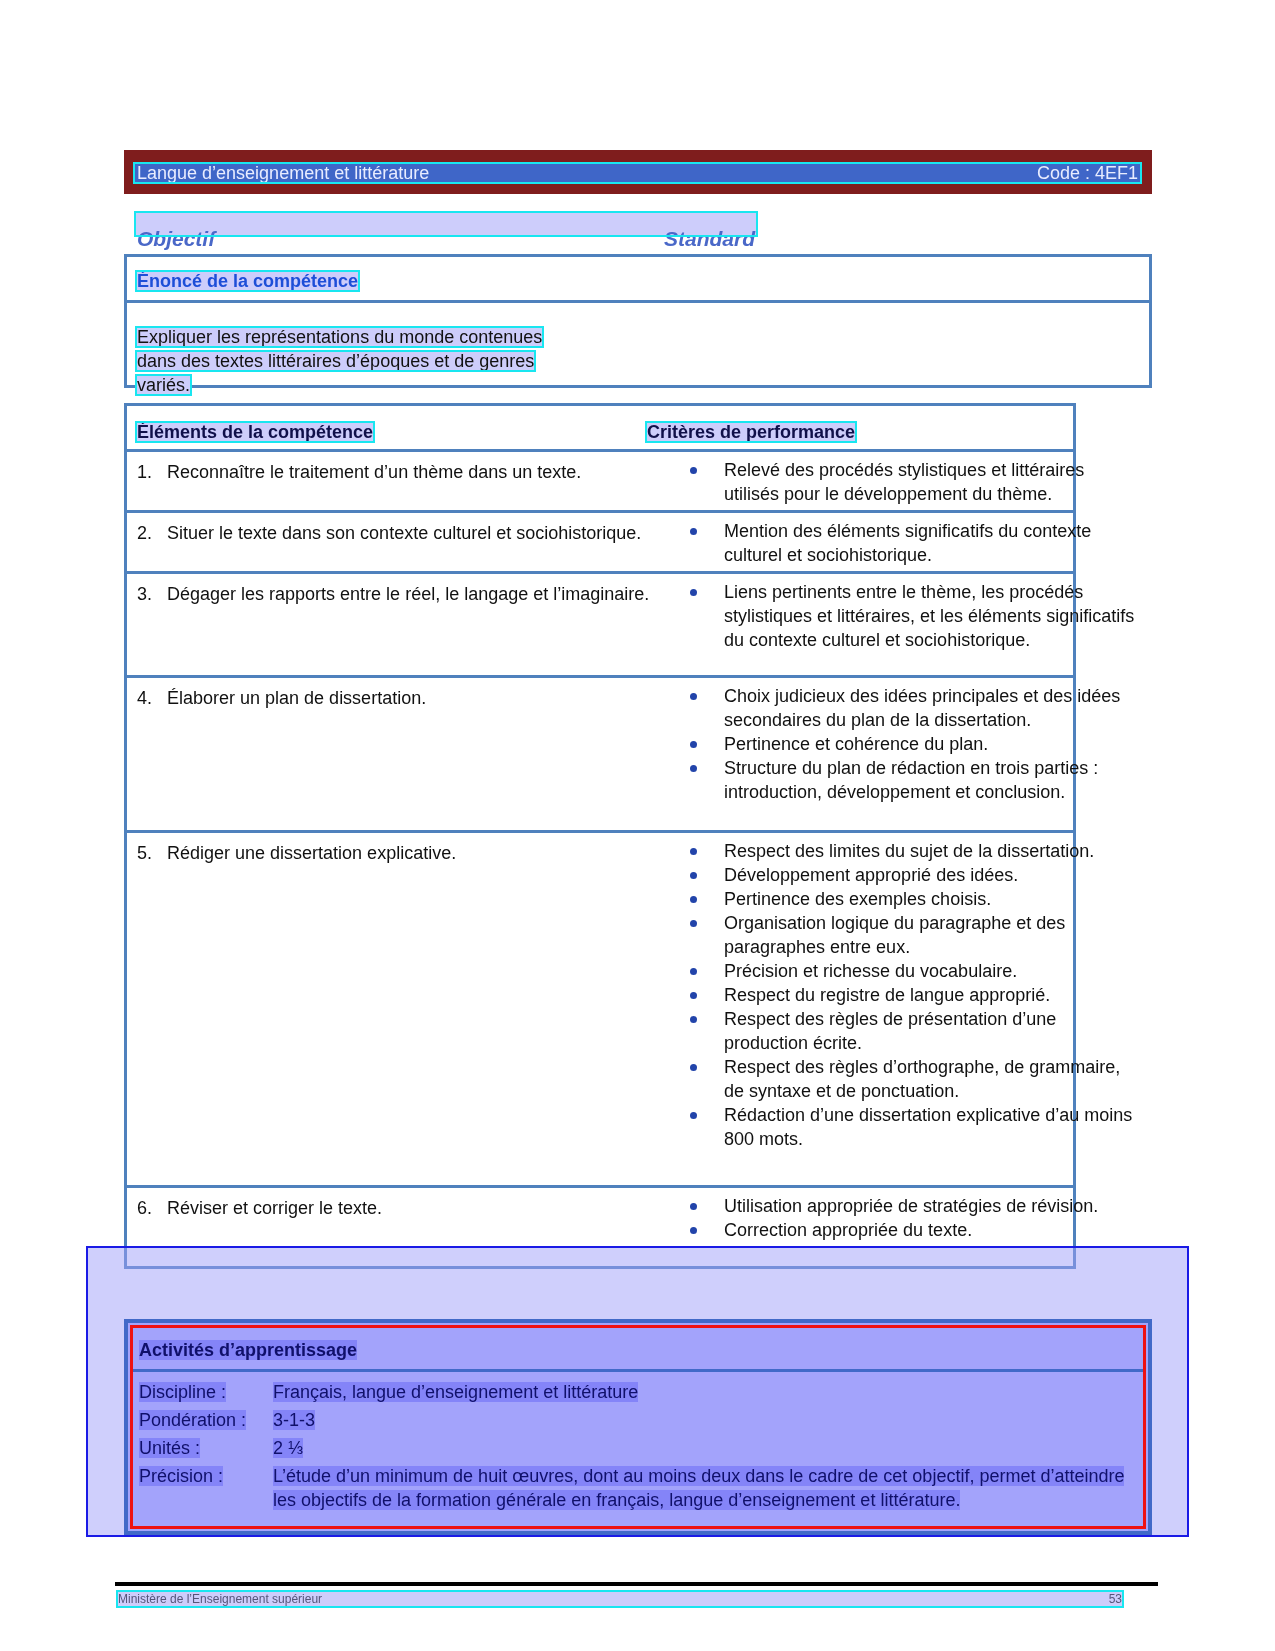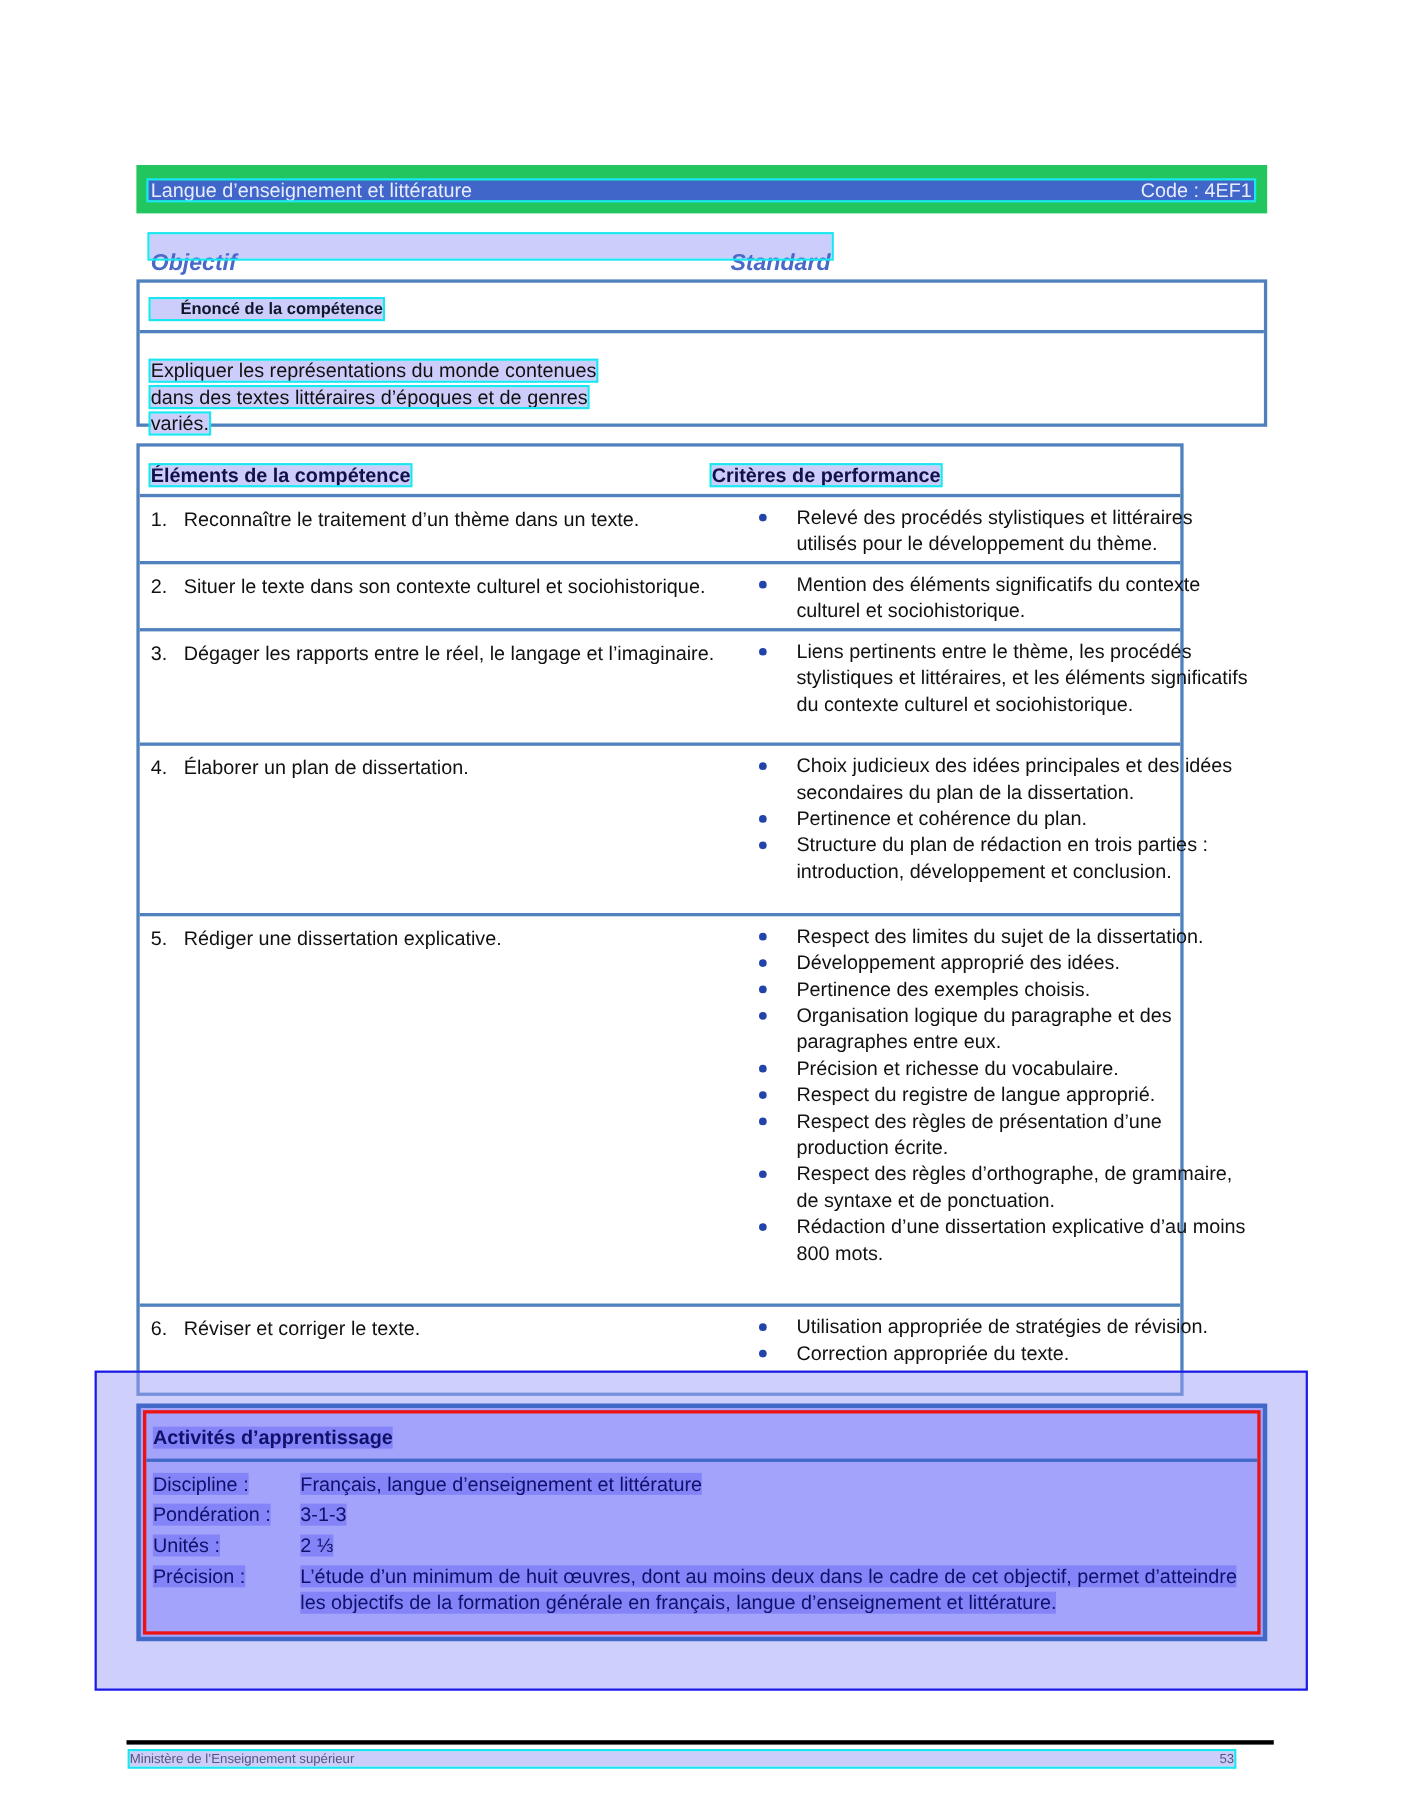--- a/index.html
+++ b/index.html
@@ -2,50 +2,50 @@
 <html><head>
 <meta charset="utf-8">
 <style>
   * { box-sizing: border-box; margin: 0; padding: 0; }
   html, body { width: 1275px; height: 1651px; background: #ffffff; overflow: hidden; }
   body { position: relative; font-family: "Liberation Sans", sans-serif; color: #000; }
 
   .hl { background: #cdcdfb; outline: 2px solid #19e6f0; outline-offset: 0; }
 
   
-  .header-band { position: absolute; left: 124px; top: 150px; width: 1028px; height: 44px; background: #22c55e; }
+  .header-band { position: absolute; left: 124px; top: 150px; width: 1028px; height: 44px; background: #7f1d1d; }
   .header-inner { position: absolute; left: 11px; top: 14px; right: 12px; height: 18px; background: #3f66c8; outline: 2px solid #19e6f0; display: flex; justify-content: space-between; align-items: center; color: #e8ecff; font-size: 18px; line-height: 18px; }
   .header-inner span { padding: 0 2px; }
 
   .obj-row { position: absolute; left: 136px; top: 213px; width: 620px; height: 22px; display: flex; justify-content: space-between; align-items: center; font-style: italic; font-weight: bold; font-size: 21px; color: #4a68c8; }
   .obj-row span { padding: 0 1px; margin-top: 30px; }
 
   
   .enonce-box { position: absolute; left: 124px; top: 254px; width: 1028px; height: 134px; border: 3px solid #4f81bd; }
   .enonce-head { height: 46px; border-bottom: 3px solid #4f81bd; position: relative; }
-  .enonce-head span { position: absolute; left: 10px; top: 15px; font-weight: bold; font-size: 15px; line-height: 18px; color: #0f172a; padding-left: 27px; }
+  .enonce-head span { position: absolute; left: 10px; top: 15px; font-weight: bold; font-size: 18px; line-height: 18px; color: #1d4ed8; }
   .enonce-body { position: relative; padding: 9px 0 0 10px; margin-top: 16px; }
   .enonce-body .ln { display: block; width: max-content; font-size: 18px; line-height: 18px; margin-bottom: 6px; color: #111; }
 
   
   .comp-table { position: absolute; left: 124px; top: 403px; width: 952px; height: 866px; border: 3px solid #4f81bd; }
   .comp-head { position: absolute; left: 0; right: 0; top: 0; height: 46px; border-bottom: 3px solid #4f81bd; }
   .comp-head .lbl { position: absolute; top: 17px; font-weight: bold; font-size: 18px; line-height: 18px; color: #10104a; }
   .comp-row { position: absolute; left: 0; right: 0; border-bottom: 3px solid #4f81bd; }
   .comp-row:last-child { border-bottom: none; }
   .elem { position: absolute; left: 10px; top: 8px; width: 520px; font-size: 18px; line-height: 24px; color: #111; }
   .elem .num { position: absolute; left: 0; top: 0; }
   .elem .txt { display: block; padding-left: 30px; }
   .crit-list { position: absolute; left: 555px; top: 6px; width: 460px; list-style: none; }
   .crit-list li { position: relative; padding-left: 42px; font-size: 18px; line-height: 24px; color: #111; }
   .crit-list li .bul { position: absolute; left: 8px; top: 9px; width: 7px; height: 7px; border-radius: 50%; background: #2244aa; }
 
   
   .overlay-region { position: absolute; left: 86px; top: 1246px; width: 1103px; height: 291px; background: rgba(160,160,250,0.5); border: 2px solid #1a1ae6; }
-  .act-box { position: absolute; left: 124px; top: 1276px; width: 1028px; height: 216px; border: 4px solid #4169c8; background: #a3a3fb; }
+  .act-box { position: absolute; left: 124px; top: 1319px; width: 1028px; height: 216px; border: 4px solid #4169c8; background: #a3a3fb; }
   .act-inner { position: absolute; left: 2px; top: 2px; right: 2px; bottom: 2px; border: 3px solid #ee1111; }
   .act-head { height: 44px; border-bottom: 3px solid #4169c8; position: relative; }
   .act-head span { position: absolute; left: 6px; top: 12px; font-weight: bold; font-size: 18px; line-height: 20px; color: #10106a; background: #8484f8; }
   .act-fields { position: relative; padding: 8px 0 0 6px; }
   .act-field { display: flex; font-size: 18px; line-height: 24px; color: #10106a; margin-bottom: 4px; }
   .act-field .k { width: 134px; flex: none; }
   .act-field .k span, .act-field .v span.t { background: #8484f8; }
   .act-field .v { flex: 1; padding-right: 8px; }
 
   

